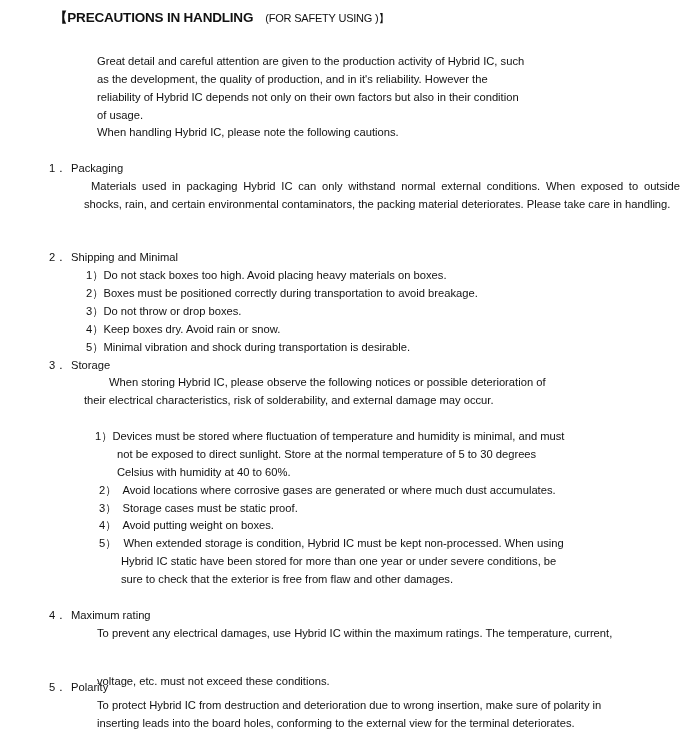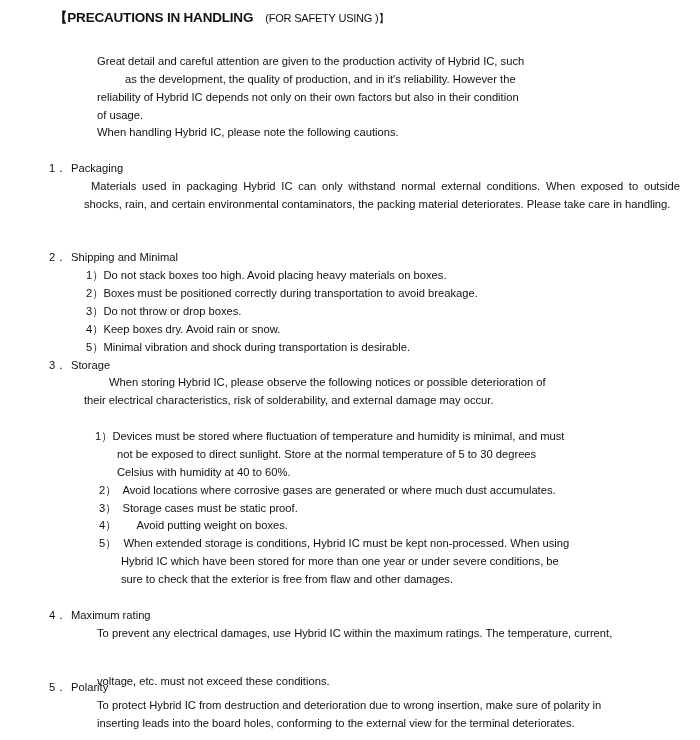--- a/index.html
+++ b/index.html
@@ -17,21 +17,21 @@
   </style>
 </head>
 <body>
 
 <div class="abs title">
   <span>【PRECAUTIONS IN HANDLING</span><span class="sub">(FOR SAFETY USING )】</span>
 </div>
 
 <div>
   <div class="line" style="left:97px; top:52px;">Great detail and careful attention are given to the production activity of Hybrid IC, such</div>
-  <div class="line" style="left:97px; top:70px;margin-left:28px;">as the development, the quality of production, and in it's reliability. However the</div>
+  <div class="line" style="left:97px; top:70px;">as the development, the quality of production, and in it's reliability. However the</div>
   <div class="line" style="left:97px; top:88px;">reliability of Hybrid IC depends not only on their own factors but also in their condition</div>
   <div class="line" style="left:97px; top:106px;">of usage.</div>
   <div class="line" style="left:97px; top:123px;">When handling Hybrid IC, please note the following cautions.</div>
 </div>
 
 <div>
   <div class="line heading" style="left:49px; top:159px;">
     <span class="num">1．</span><span>Packaging</span>
   </div>
   <div class="justify" style="left:84px; top:177px; width:596px; text-indent:7px;">Materials used in packaging Hybrid IC can only withstand normal external conditions. When exposed to outside shocks, rain, and certain environmental contaminators, the packing material deteriorates. Please take care in handling.</div>
@@ -71,26 +71,26 @@
   <div class="line" style="left:117px; top:445px;">not be exposed to direct sunlight. Store at the normal temperature of 5 to 30 degrees</div>
   <div class="line" style="left:117px; top:463px;">Celsius with humidity at 40 to 60%.</div>
 
   <div class="line" style="left:99px; top:481px;">
     <span>2）</span><span style="margin-left:6px">Avoid locations where corrosive gases are generated or where much dust accumulates.</span>
   </div>
   <div class="line" style="left:99px; top:499px;">
     <span>3）</span><span style="margin-left:6px">Storage cases must be static proof.</span>
   </div>
   <div class="line" style="left:99px; top:516px;">
-    <span>4）</span><span style="margin-left:20px">Avoid putting weight on boxes.</span>
+    <span>4）</span><span style="margin-left:6px">Avoid putting weight on boxes.</span>
   </div>
   <div class="line" style="left:99px; top:534px;">
-    <span>5）</span><span style="margin-left:7px">When extended storage is conditions, Hybrid IC must be kept non-processed. When using</span>
+    <span>5）</span><span style="margin-left:7px">When extended storage is condition, Hybrid IC must be kept non-processed. When using</span>
   </div>
-  <div class="line" style="left:121px; top:552px;">Hybrid IC which have been stored for more than one year or under severe conditions, be</div>
+  <div class="line" style="left:121px; top:552px;">Hybrid IC static have been stored for more than one year or under severe conditions, be</div>
   <div class="line" style="left:121px; top:570px;">sure to check that the exterior is free from flaw and other damages.</div>
 </div>
 
 <div>
   <div class="line heading" style="left:49px; top:606px;">
     <span class="num">4．</span><span>Maximum rating</span>
   </div>
   <div class="line" style="left:97px; top:624px;">To prevent any electrical damages, use Hybrid IC within the maximum ratings. The temperature, current,</div>
   <div class="line" style="left:97px; top:642px;margin-top:30px;">voltage, etc. must not exceed these conditions.</div>
 </div>

